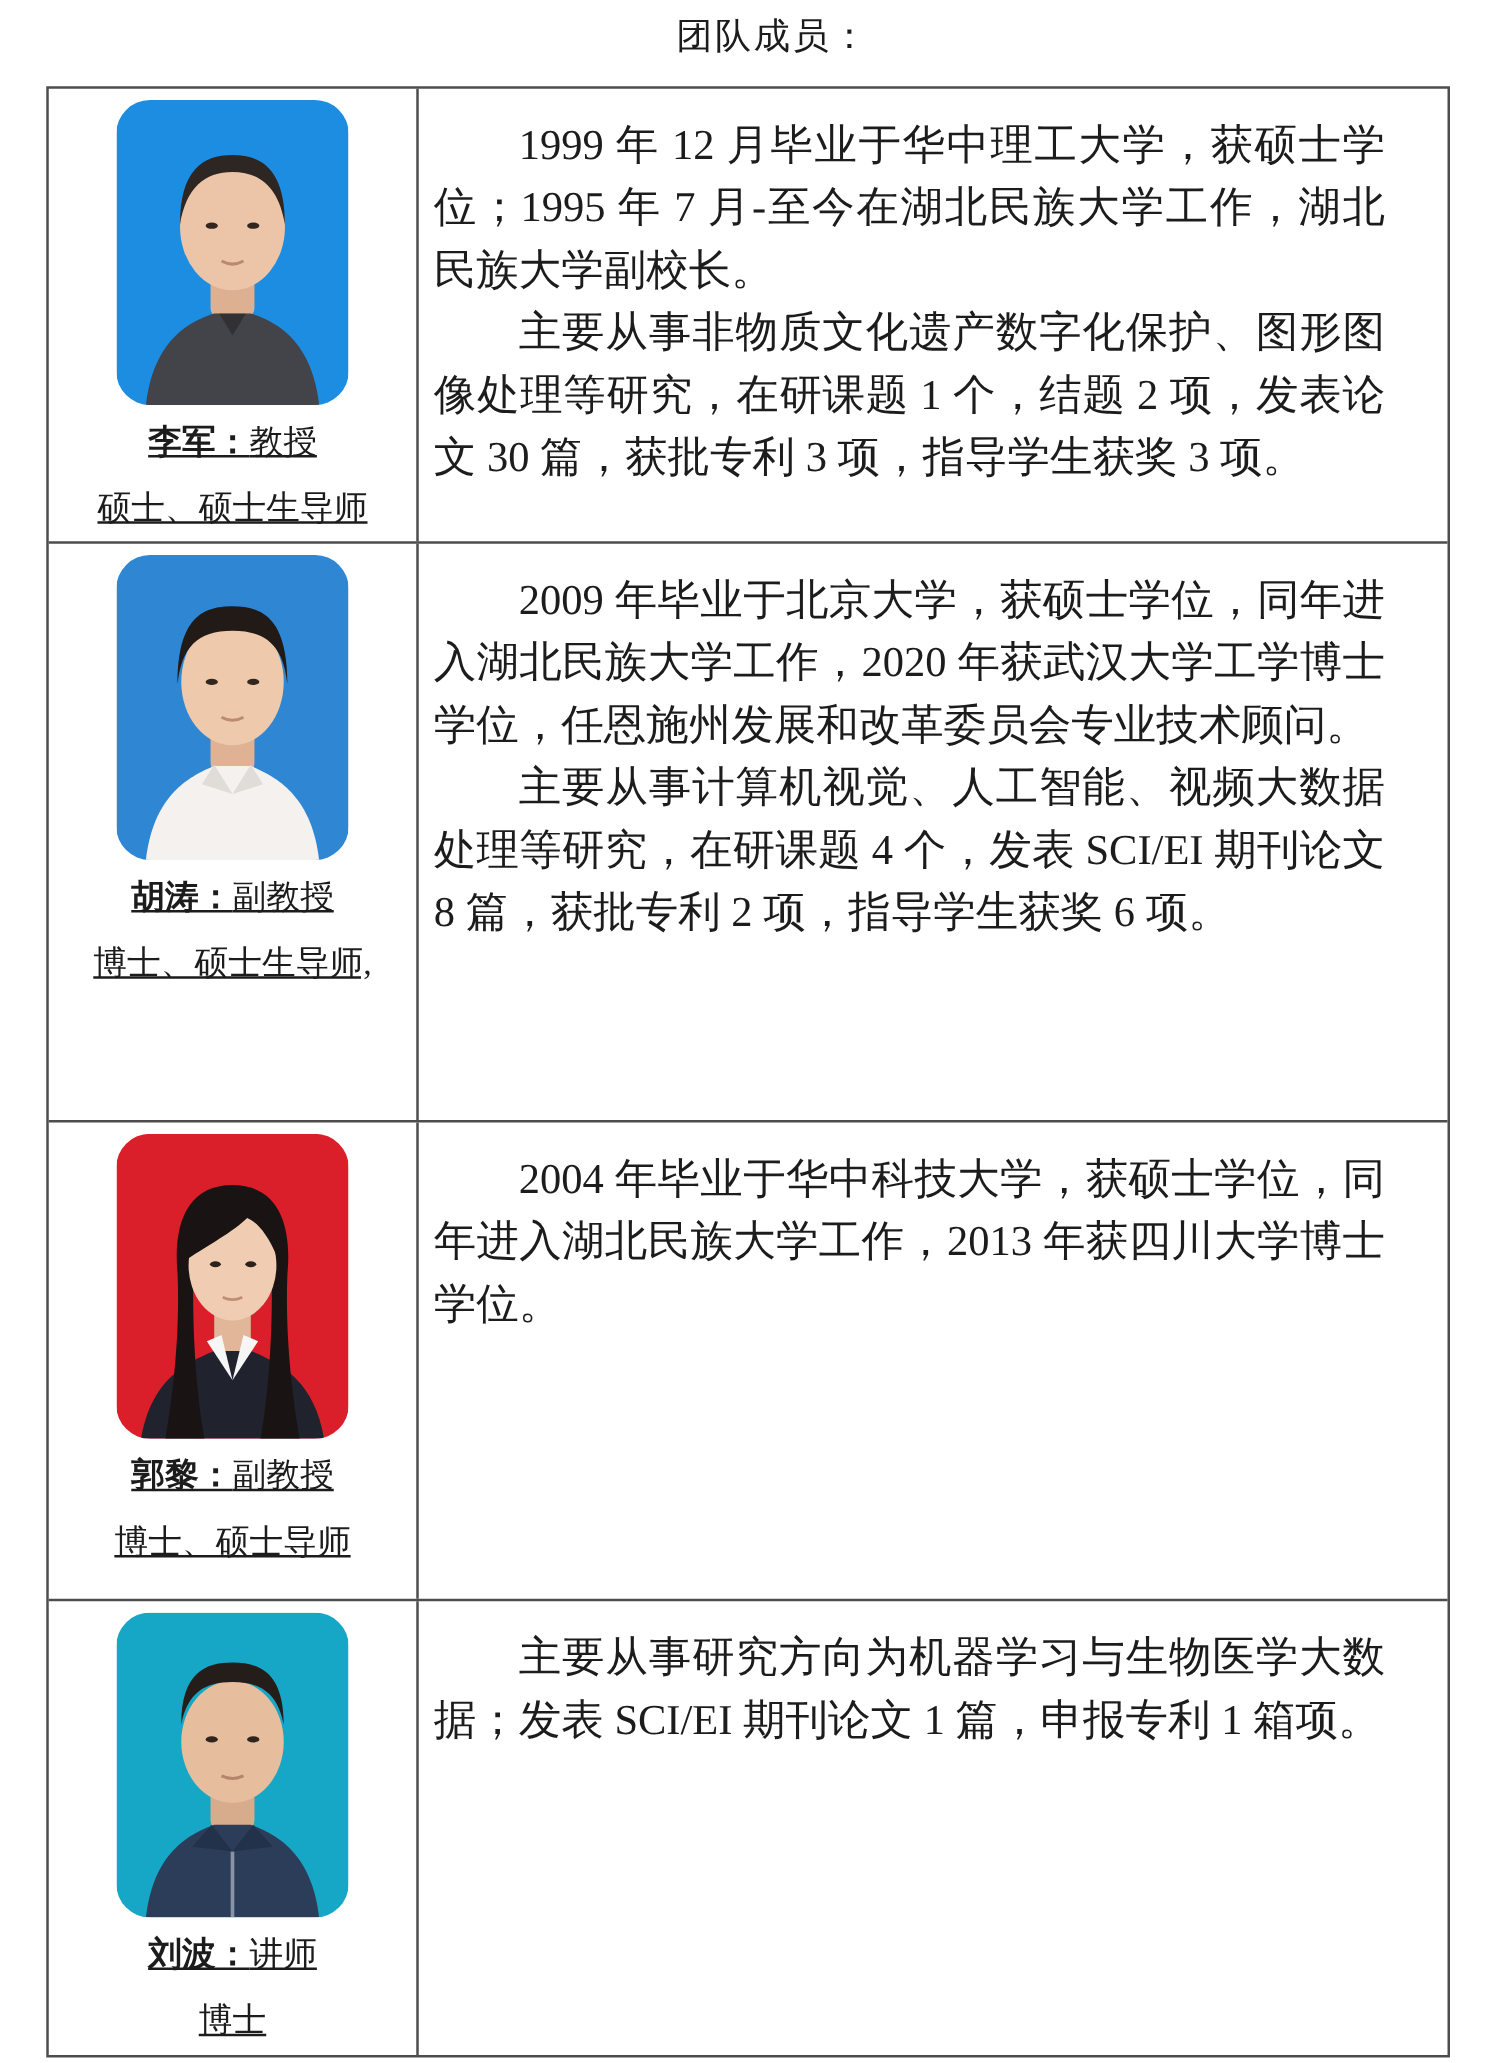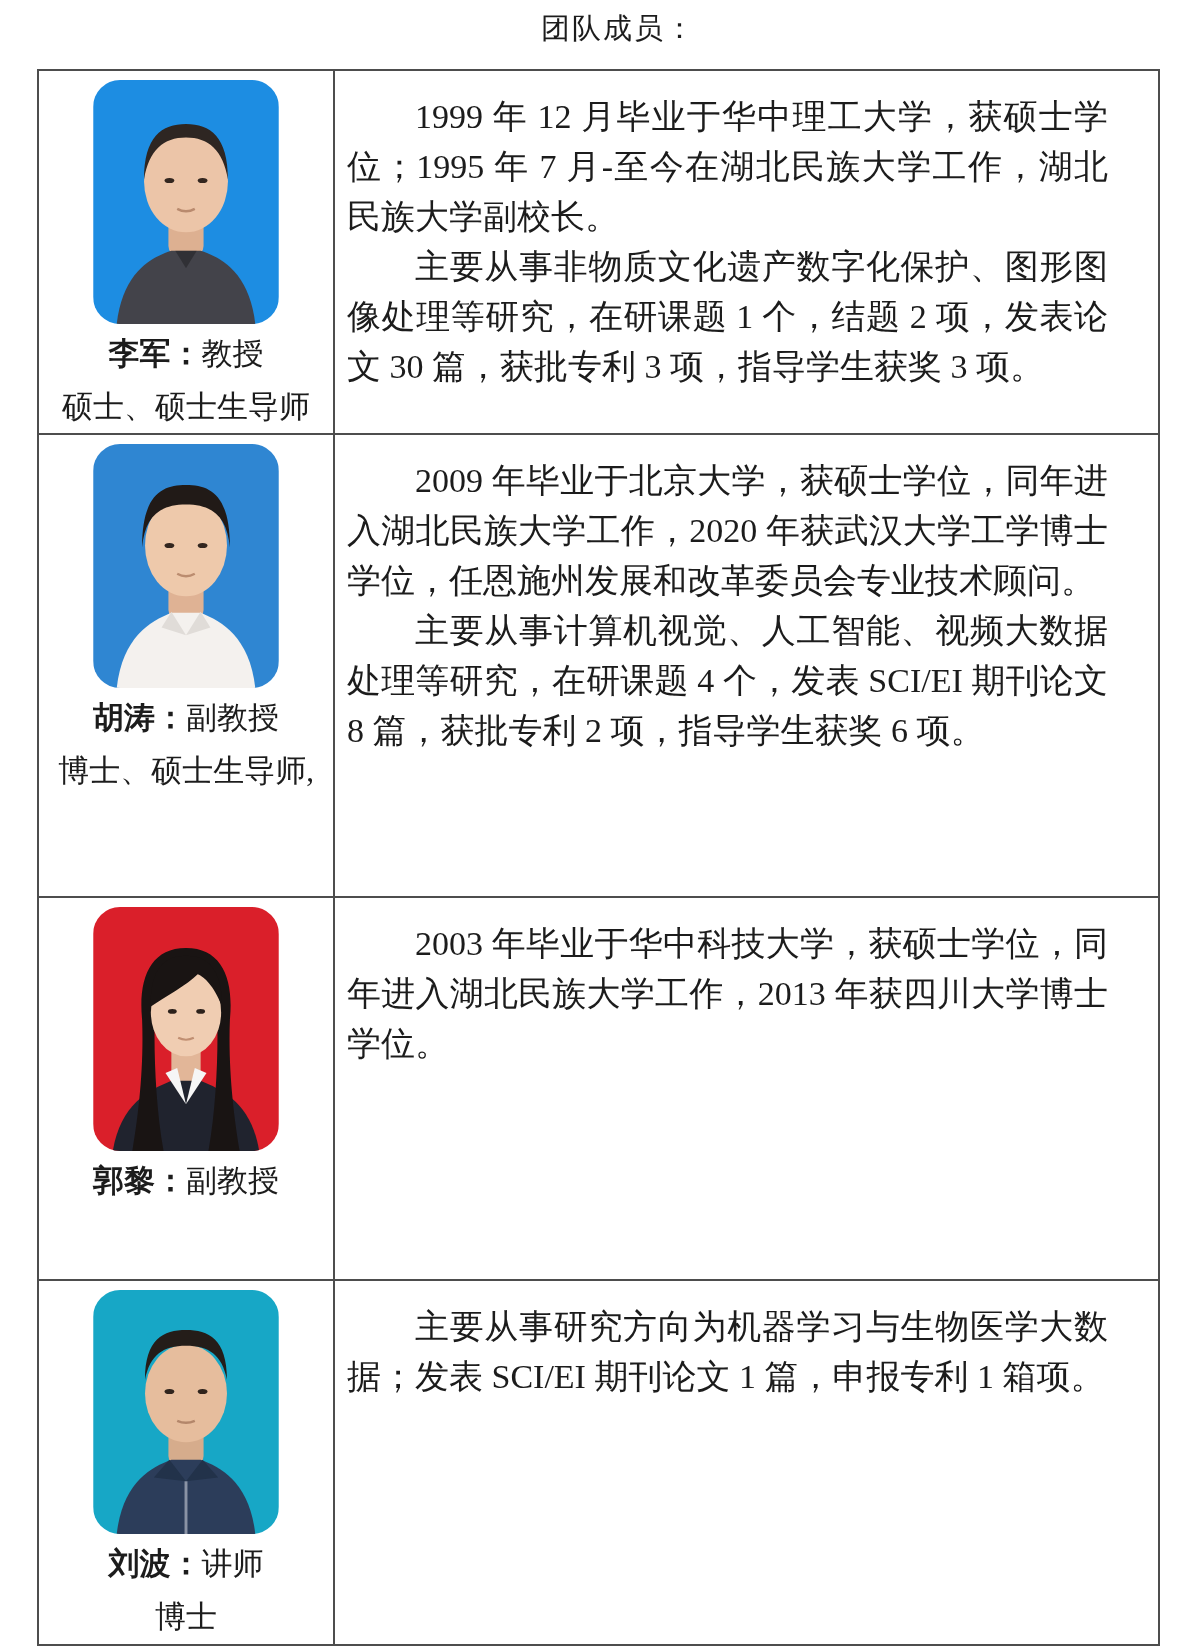--- a/index.html
+++ b/index.html
@@ -38,21 +38,21 @@
     box-sizing:border-box;
     padding:21px 50px 8px 12px;
   }
   .photo {
     width:186px; height:244px;
     border-radius:27px;
     overflow:hidden;
     margin:9px auto 3px auto;
   }
   .photo svg { display:block; width:100%; height:100%; }
-  .cap-line { font-size:31px; line-height:53px; white-space:nowrap; }
+  .cap-line { font-size:27px; line-height:53px; white-space:nowrap;text-decoration:underline; }
   .cap-name { font-weight:bold; }
   p.bio {
     margin:0;
     font-size:34px;
     line-height:50px;
     text-indent:2em;
     text-align:justify;
     text-justify:inter-ideograph;
   }
 </style>
@@ -128,24 +128,25 @@
           <path d="M95 42 C58 42 46 74 50 115 C52 165 46 215 40 250 L72 250 C64 205 62 150 63 116 L127 116 C128 150 126 205 118 250 L150 250 C144 215 138 165 140 115 C144 74 132 42 95 42 Z" fill="#191413"></path>
           <ellipse cx="95" cy="108" rx="36" ry="45" fill="#f0cdb2"></ellipse>
           <path d="M59 102 C58 62 74 50 95 50 C116 50 132 62 132 102 C123 80 114 72 107 69 C96 80 74 92 59 102 Z" fill="#191413"></path>
           <ellipse cx="81" cy="107" rx="4.5" ry="2.4" fill="#2c211b"></ellipse>
           <ellipse cx="110" cy="107" rx="4.5" ry="2.4" fill="#2c211b"></ellipse>
           <path d="M87 134 Q95 138 103 134" stroke="#c08f72" stroke-width="2.2" fill="none"></path>
         </svg>
       </div>
       <div class="caption">
         <div class="cap-line"><span class="cap-name">郭黎：</span><span>副教授</span></div>
+        <div class="cap-line">博士、硕士导师</div>
       </div>
     </div>
     <div class="cell-right">
-      <p class="bio">2003 年毕业于华中科技大学，获硕士学位，同年进入湖北民族大学工作，2013 年获四川大学博士学位。</p>
+      <p class="bio">2004 年毕业于华中科技大学，获硕士学位，同年进入湖北民族大学工作，2013 年获四川大学博士学位。</p>
     </div>
   </div>
 
   <div class="member-row r3">
     <div class="cell-left">
       <div class="photo">
         <svg viewBox="0 0 190 250">
           <rect x="0" y="0" width="190" height="250" fill="#17a7c6"></rect>
           <rect x="77" y="128" width="36" height="52" rx="10" fill="#d6ac8c"></rect>
           <path d="M24 250 C30 198 58 182 80 174 L110 174 C132 182 160 198 166 250 Z" fill="#2c3d5a"></path>

